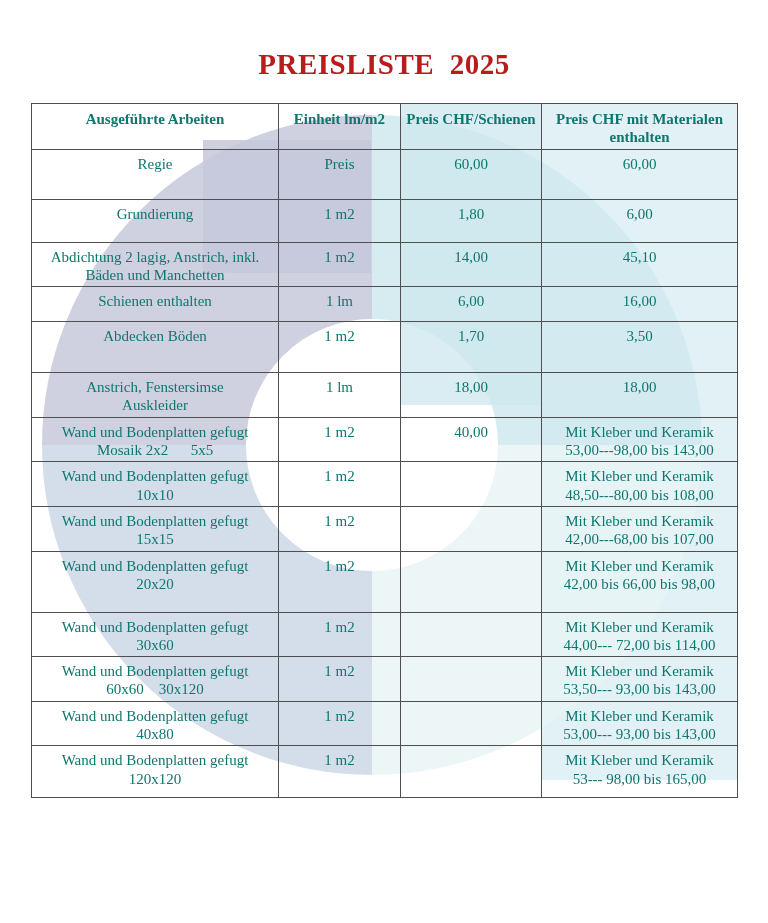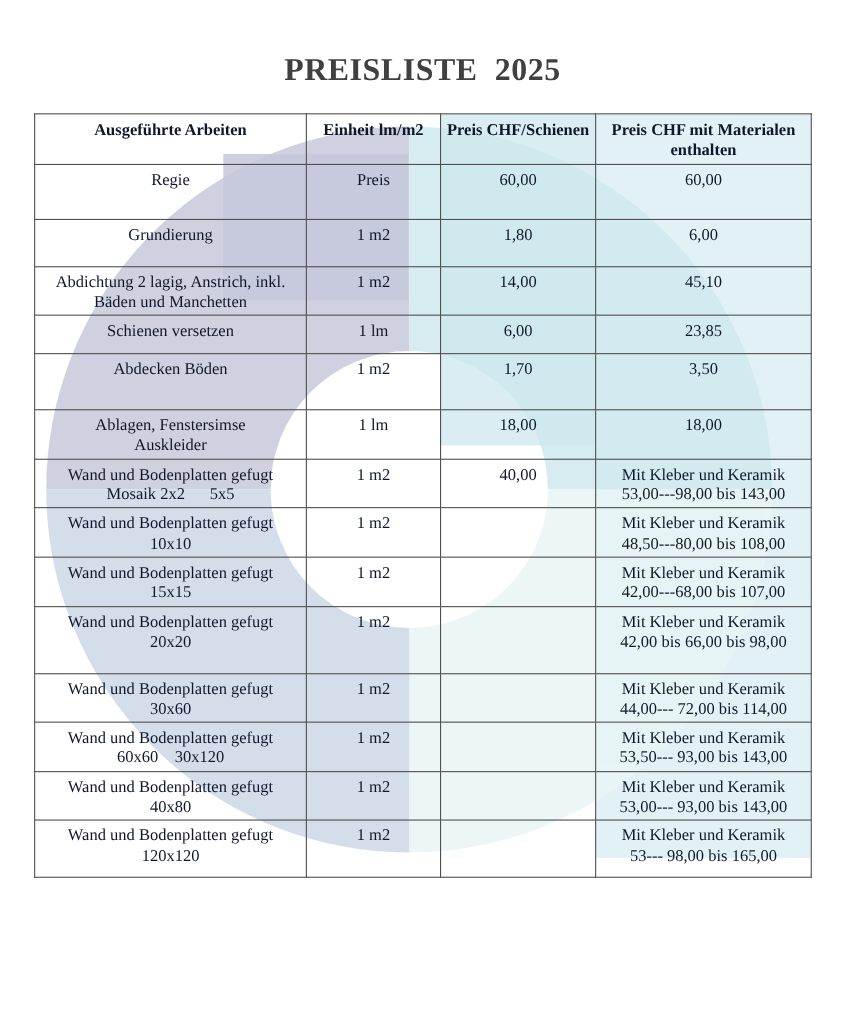--- a/index.html
+++ b/index.html
@@ -27,28 +27,28 @@
     position: absolute; left: 203px; top: 140px; width: 168px; height: 133px;
     background: #c6c8da; opacity: .85;
   }
   .wm-ring { position: absolute; left: 0; top: 0; }
 
   
   .title {
     position: absolute; top: 48px; left: 0; width: 100%;
     margin: 0; text-align: center;
     font-size: 29px; font-weight: bold; letter-spacing: .5px;
-    color: #404040; white-space: pre; z-index: 1;
+    color: #b91c1c; white-space: pre; z-index: 1;
   }
 
   
   .price-table {
     position: absolute; left: 31px; top: 103px; width: 706px;
     border-collapse: collapse; table-layout: fixed;
-    z-index: 1; color: #0f172a; font-size: 15px;
+    z-index: 1; color: #0f766e; font-size: 15px;
   }
   .price-table th, .price-table td {
     border: 1px solid #4f4f4f;
     vertical-align: top; text-align: center;
     padding: 5px 4px 2px 4px;
     line-height: 1.22;
     white-space: pre-wrap;
     background: transparent;
   }
   .price-table th { font-weight: bold; padding-top: 6px; }
@@ -104,33 +104,33 @@
         <td>6,00</td>
       </tr>
       <tr style="height:43px">
         <td>Abdichtung 2 lagig, Anstrich, inkl.
 Bäden und Manchetten</td>
         <td>1 m2</td>
         <td>14,00</td>
         <td>45,10</td>
       </tr>
       <tr style="height:35px">
-        <td>Schienen versetzen</td>
+        <td>Schienen enthalten</td>
         <td>1 lm</td>
         <td>6,00</td>
-        <td>23,85</td>
+        <td>16,00</td>
       </tr>
       <tr style="height:51px">
         <td>Abdecken Böden</td>
         <td>1 m2</td>
         <td>1,70</td>
         <td>3,50</td>
       </tr>
       <tr style="height:43px">
-        <td>Ablagen, Fenstersimse
+        <td>Anstrich, Fenstersimse
 Auskleider</td>
         <td>1 lm</td>
         <td>18,00</td>
         <td>18,00</td>
       </tr>
       <tr style="height:44px">
         <td>Wand und Bodenplatten gefugt
 Mosaik 2x2      5x5</td>
         <td>1 m2</td>
         <td>40,00</td>

